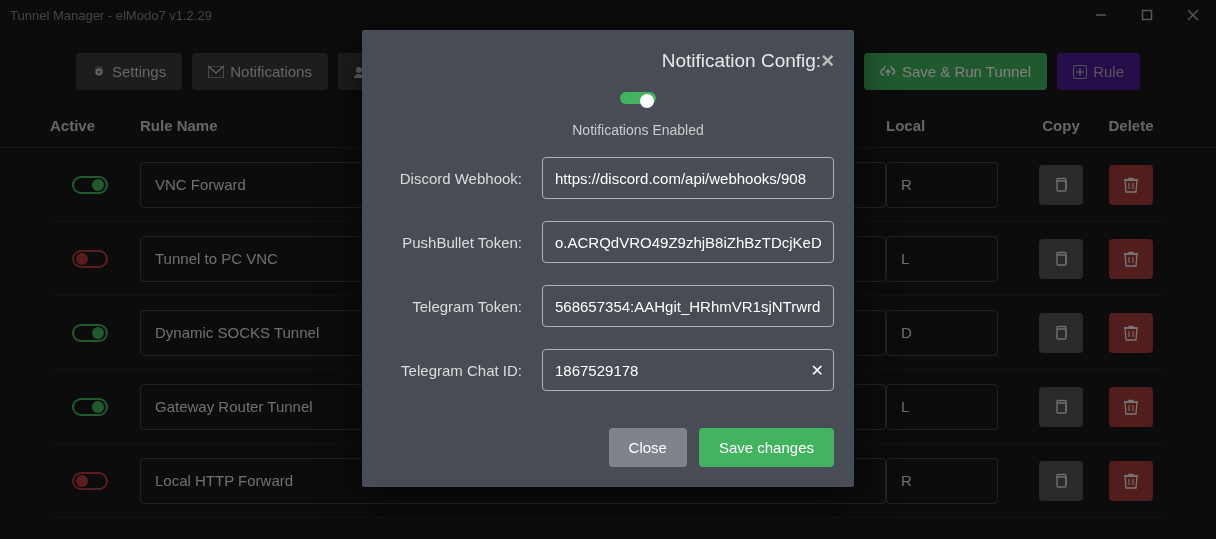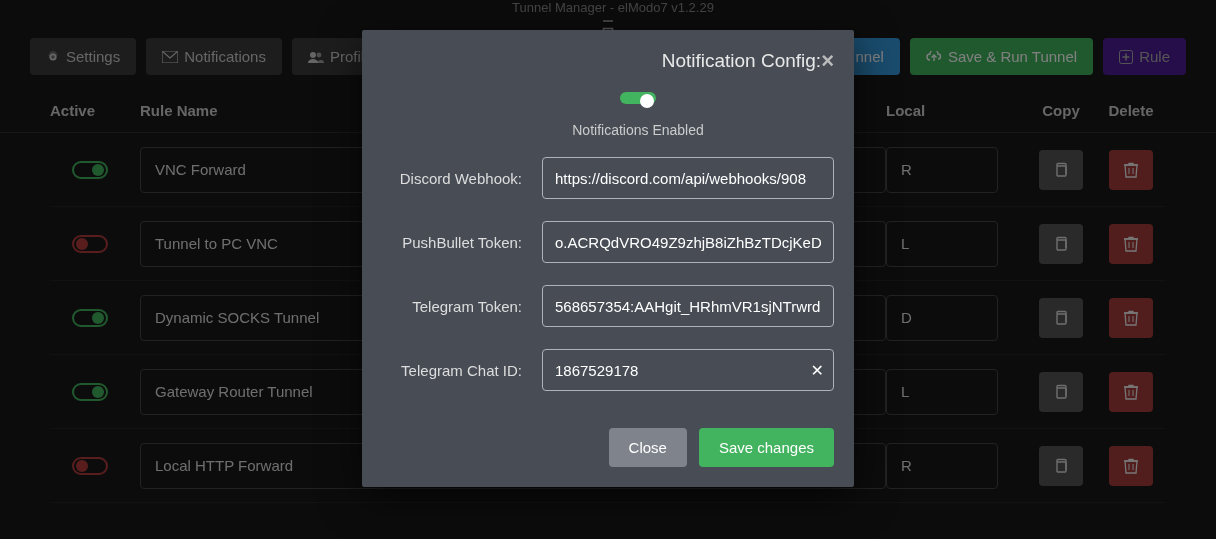--- a/index.html
+++ b/index.html
@@ -1,24 +1,24 @@
 <!DOCTYPE html>
 <html><head>
 <meta charset="utf-8">
 <style>
 * { margin:0; padding:0; box-sizing:border-box; font-family:"Segoe UI",Arial,sans-serif; }
 body { background:#191919; color:#ccc; width:1216px; height:539px; position:relative; overflow:hidden; font-size:14px; }
 
 
-.titlebar { height:30px; display:flex; align-items:center; color:#888; font-size:13px;flex-direction:column; }
+.titlebar { height:30px; display:flex; align-items:center; color:#888; font-size:13px; }
 .titlebar .title { padding-left:10px; flex:1; }
 .titlebar .win-btn { width:46px; height:30px; display:flex; align-items:center; justify-content:center; color:#aaa; }
 
 
-.toolbar { display:flex; gap:10px; padding:8px 30px 14px; }
+.toolbar { display:flex; gap:10px; padding:8px 76px 14px;margin-top:15px; }
 .btn { display:inline-flex; align-items:center; gap:6px; padding:10px 16px; border-radius:4px; border:none; font-size:15px; color:#ccc; background:#3a3a3a; }
 .btn.dark { background:#4c1d95; color:#aaa; }
 .btn.info { background:#3498db; color:#fff; }
 .btn.success { background:#42b35e; color:#fff; }
 .toolbar .spacer { flex:1; }
 
 
 .thead { display:flex; padding:0 50px; height:44px; align-items:center; color:#ccc; font-size:15px; font-weight:600; border-bottom:1px solid #2e2e2e; }
 .col-active { width:80px; }
 .col-name { flex:1; padding-left:10px; }

